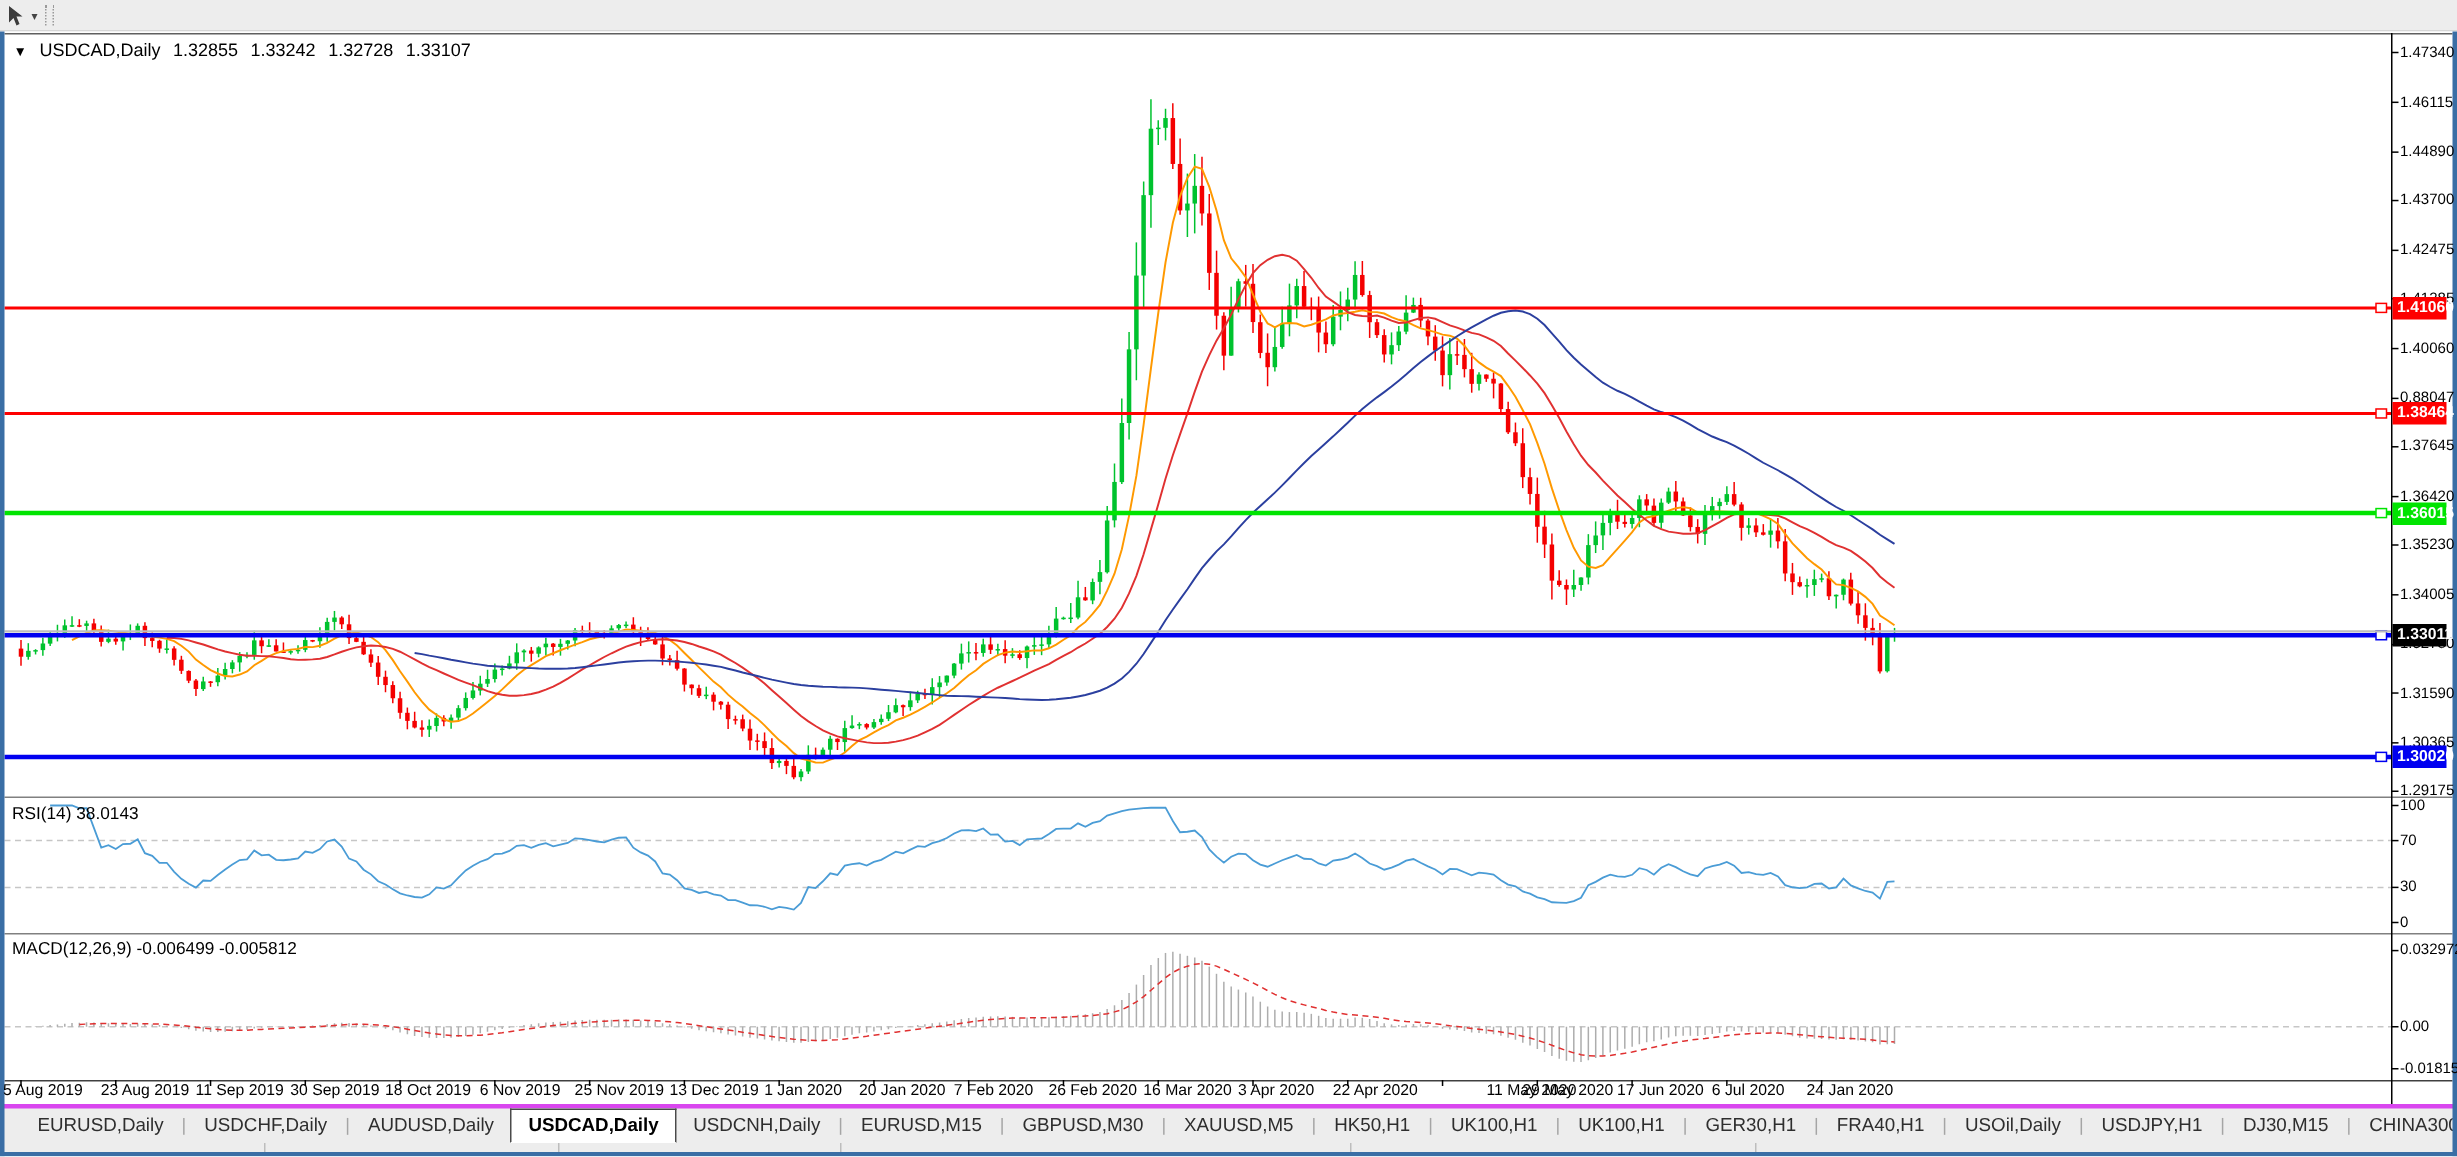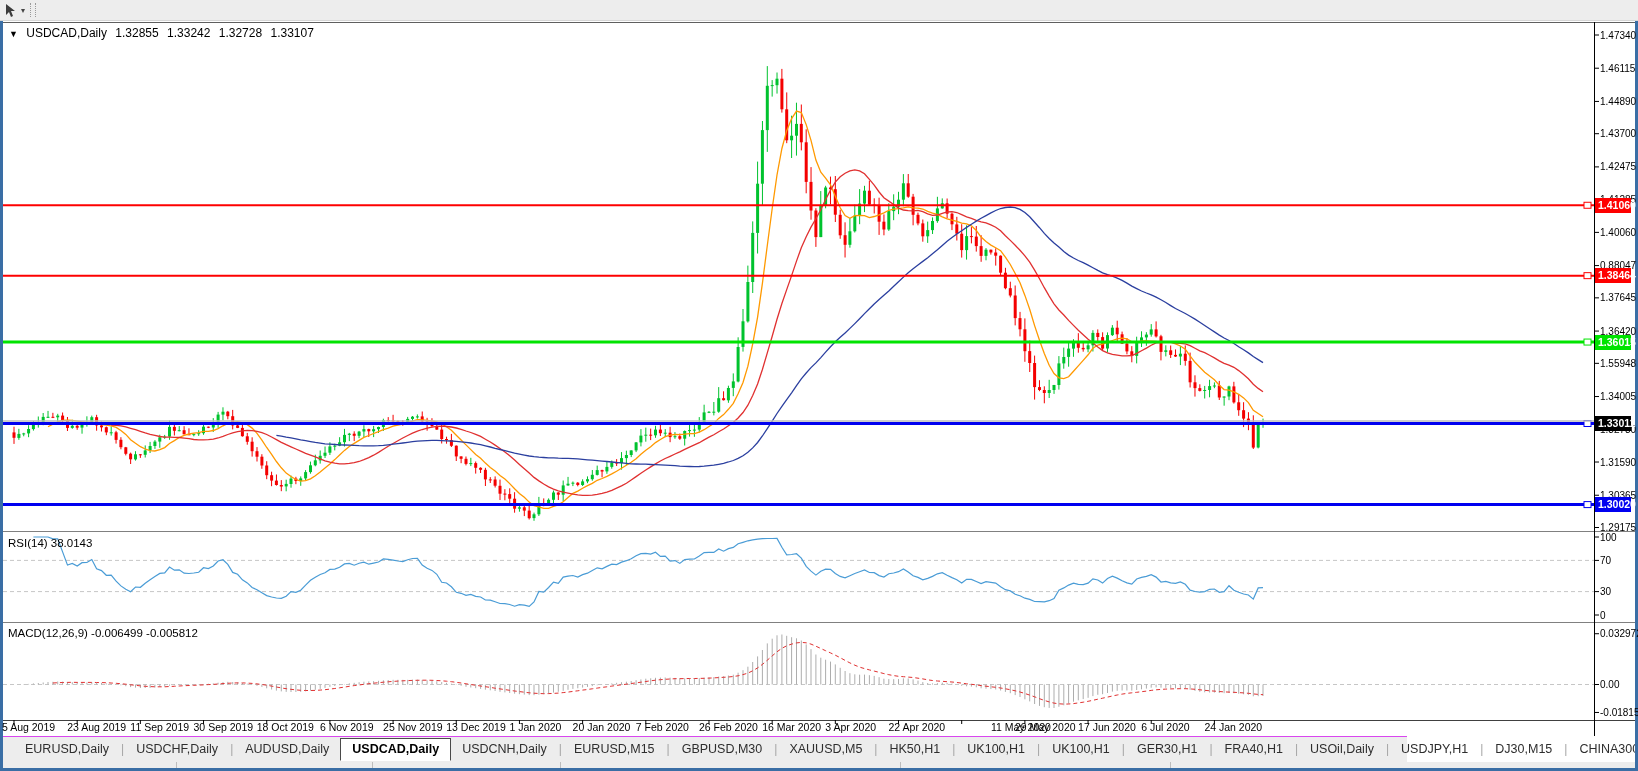--- a/index.html
+++ b/index.html
@@ -21,21 +21,21 @@
   .chart-title span{margin-right:5px;}
   .tri{font-size:9px;margin-right:4px;}
   
   .pane-label{position:absolute;left:8px;font-size:11.5px;color:#000;white-space:nowrap;}
   
   .ptick{position:absolute;left:1600px;width:38px;font-size:10px;color:#000;height:13px;line-height:13px;white-space:nowrap;}
   .badge{position:absolute;left:1595px;width:36px;height:15px;color:#fff;font-size:10.5px;font-weight:bold;
          line-height:15px;padding-left:3px;box-sizing:border-box;white-space:nowrap;}
   .dtick{position:absolute;top:721px;font-size:10.5px;color:#000;white-space:nowrap;}
   
-  .tabbar{position:absolute;top:736px;left:0;width:1407px;height:26px;background:#ededed;border-top:1px solid #d946ef;
+  .tabbar{position:absolute;top:736px;left:0;width:1638px;height:26px;background:#ededed;border-top:3px solid #d946ef;
           display:flex;align-items:center;box-sizing:border-box;padding-left:14px;}
   .tab{font-size:12.5px;color:#2e2e2e;padding:3px 11px 4px;white-space:nowrap;cursor:default;}
   .tab.active{background:#fff;border:1px solid #4a4a4a;border-bottom:1px solid #fff;font-weight:bold;color:#000;}
   .tab-sep{color:#a5a5a5;font-size:12px;padding:0 1px 1px;}
   
   .status{position:absolute;top:762px;left:0;width:1638px;height:6px;background:#ededed;}
   .st-sep{position:absolute;top:0;width:1px;height:6px;background:#bdbdbd;}
   .wb{position:absolute;background:#3a6ea5;}
 </style>
 </head>
@@ -963,21 +963,21 @@
 <div class="ptick" style="top: 28.5px;">1.47340</div>
     <div class="ptick" style="top: 61.7129px;">1.46115</div>
     <div class="ptick" style="top: 94.9258px;">1.44890</div>
     <div class="ptick" style="top: 127.19px;">1.43700</div>
     <div class="ptick" style="top: 160.403px;">1.42475</div>
     <div class="ptick" style="top: 192.667px;">1.41285</div>
     <div class="ptick" style="top: 225.88px;">1.40060</div>
     <div class="ptick" style="top: 259.092px;">0.88047</div>
     <div class="ptick" style="top: 291.356px;">1.37645</div>
     <div class="ptick" style="top: 324.569px;">1.36420</div>
-    <div class="ptick" style="top: 356.833px;">1.55948</div>
+    <div class="ptick" style="top: 356.833px;">1.35230</div>
     <div class="ptick" style="top: 390.046px;">1.34005</div>
     <div class="ptick" style="top: 423.259px;">1.32780</div>
     <div class="ptick" style="top: 455.523px;">1.31590</div>
     <div class="ptick" style="top: 488.736px;">1.30365</div>
     <div class="ptick" style="top: 521px;">1.29175</div>
     <div class="ptick" style="top: 530.5px;">100</div>
     <div class="ptick" style="top: 553.9px;">70</div>
     <div class="ptick" style="top: 585.1px;">30</div>
     <div class="ptick" style="top: 608.5px;">0</div>
     <div class="ptick" style="top: 627.223px;">0.032972</div>

